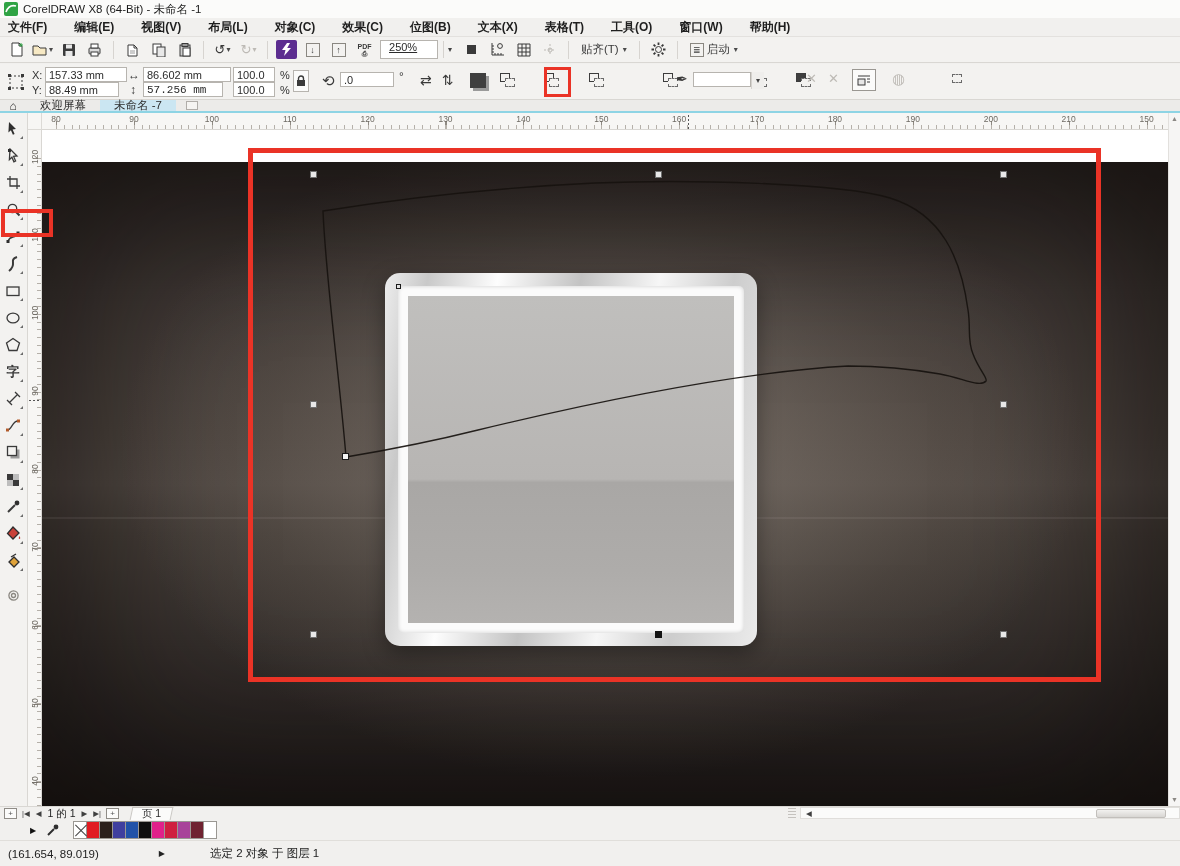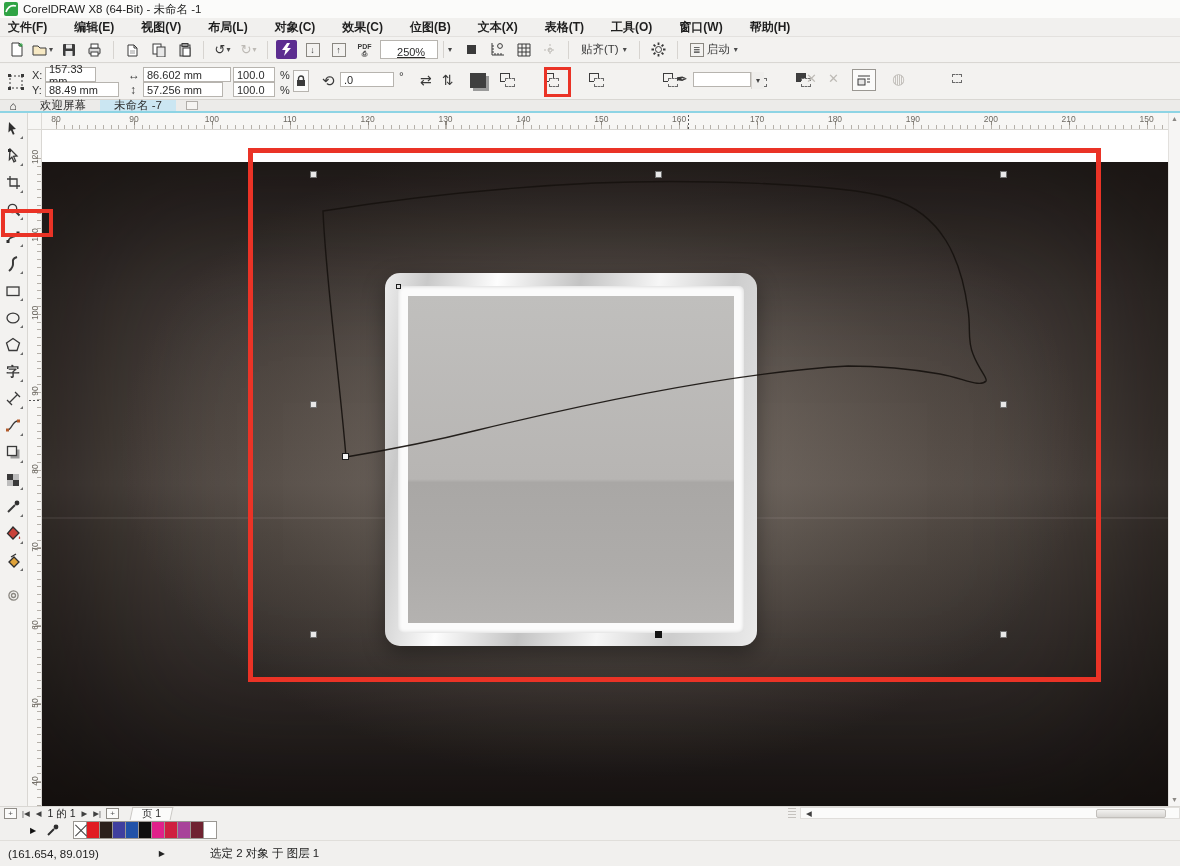--- a/index.html
+++ b/index.html
@@ -21,21 +21,21 @@
   
   #toolbar { position:absolute; left:0; top:36px; width:1180px; height:27px; background:#f3f2f0;
     border-top:1px solid #e3e1de; border-bottom:1px solid #d9d7d3;
     display:flex; align-items:center; padding-left:6px; gap:5px; }
   .tbtn { height:21px; min-width:21px; display:flex; align-items:center; justify-content:center;
     color:#3a3a3a; font-size:13px; }
   .caret { font-size:8px; color:#4a4a4a; margin-left:1px; }
   .tsep { width:1px; height:18px; background:#d7d4d0; margin:0 3px; }
   .grayed, .grayed * { color:#bdbab5 !important; stroke:#bdbab5 !important; }
   #zoom-combo { width:58px; height:19px; background:#fff; border:1px solid #b7b4af;
-    display:flex; align-items:flex-end; padding:0 16px; font-size:11px; justify-content:space-between;text-decoration:underline; }
+    display:flex; align-items:flex-start; padding:0 8px; font-size:11px; justify-content:space-between;text-decoration:underline; }
   .combo-arrow { width:13px; height:17px; display:flex; align-items:center; justify-content:center;
     font-size:8px; color:#444; border-left:1px solid #d5d2ce; }
   #snap-btn,#launch-btn { display:flex; align-items:center; gap:3px; font-size:11.5px; padding:0 4px; }
   .mini-box { width:14px; height:14px; border:1px solid #8a8781; display:inline-flex;
     align-items:center; justify-content:center; font-size:9px; }
   #purple-tile { width:19px; height:19px; background:#5c2d90; border-radius:2px;
     display:flex; align-items:center; justify-content:center; }
   #pdf-glyph { font-size:7px; font-weight:bold; line-height:7px; text-align:center; color:#3a3a3a; }
   #fullscreen-glyph { width:13px; height:13px; background:#3a3a3a; box-shadow:inset 0 0 0 2px #f3f2f0, inset 0 0 0 4px #3a3a3a; }
 
@@ -303,28 +303,28 @@
 
 <div id="propbar">
   <svg class="abs" style="left:7px;top:9px;" width="18" height="18" viewBox="0 0 18 18">
       <rect x="3" y="3" width="12" height="12" stroke="#3a3a3a" stroke-dasharray="2 2" fill="none"></rect>
       <rect x="1" y="1" width="3" height="3" fill="#3a3a3a"></rect>
       <rect x="14" y="1" width="3" height="3" fill="#3a3a3a"></rect>
       <rect x="1" y="14" width="3" height="3" fill="#3a3a3a"></rect>
       <rect x="14" y="14" width="3" height="3" fill="#3a3a3a"></rect>
     </svg>
   <span class="plabel" style="left:32px;top:5px;">X:</span>
-  <span class="pfield" style="left:45px;top:3px;width:51px;">157.33 mm</span>
+  <span class="pfield" style="left:45px;top:3px;width:82px;">157.33 mm</span>
   <span class="plabel" style="left:32px;top:20px;">Y:</span>
   <span class="pfield" style="left:45px;top:18px;width:74px;">88.49 mm</span>
 
   <span class="picon" style="left:128px;top:4px;">↔</span>
   <span class="pfield" style="left:143px;top:3px;width:88px;">86.602 mm</span>
   <span class="picon" style="left:130px;top:19px;">↕</span>
-  <span class="pfield" style="left:143px;top:18px;width:80px;">57.256 mm</span>
+  <span class="pfield" style="left:143px;top:18px;width:80px;font-family:Liberation Mono, monospace;">57.256 mm</span>
 
   <span class="pfield" style="left:233px;top:3px;width:42px;">100.0</span>
   <span class="plabel" style="left:280px;top:5px;">%</span>
   <span class="pfield" style="left:233px;top:18px;width:42px;">100.0</span>
   <span class="plabel" style="left:280px;top:20px;">%</span>
   <span class="abs" style="left:293px;top:6px;width:16px;height:22px;border:1px solid #b7b4af;background:#fbfbfa;display:flex;align-items:center;justify-content:center;">
     <svg width="10" height="12" viewBox="0 0 10 12">
         <rect x="1" y="5" width="8" height="6" fill="#3a3a3a"></rect>
         <path d="M2.5 5 V3.5 a2.5 2.5 0 0 1 5 0 V5" stroke="#3a3a3a" fill="none" stroke-width="1.4"></path>
       </svg>

